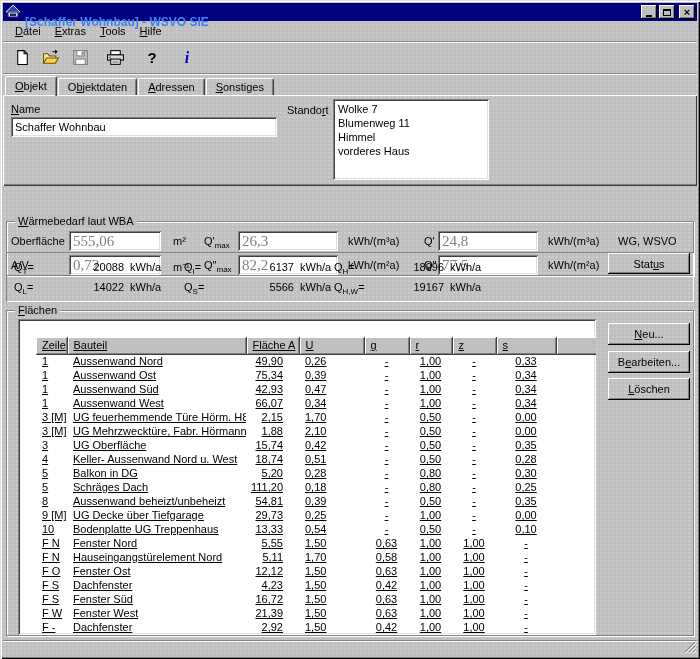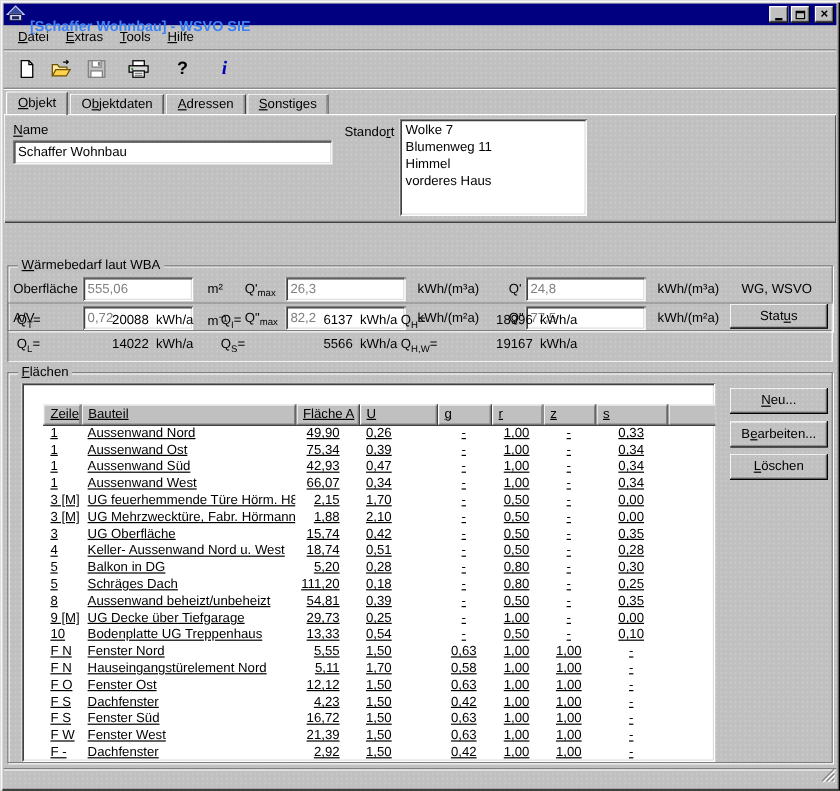--- a/index.html
+++ b/index.html
@@ -94,21 +94,21 @@
   .groupbox {
     position:absolute; box-sizing:border-box;
     border:1px solid #808080;
     box-shadow: inset 1px 1px 0 #fff, 1px 1px 0 #fff;
   }
   .groupbox-caption { position:absolute; top:-7px; left:8px; padding:0 3px; background:#c0c0c0; }
   #group-wba { left:6px; top:193px; width:688px; height:55px;margin-top:28px; }
   #group-wba .flabel { position:absolute; white-space:nowrap; }
   #group-wba input {
     position:absolute; height:20px; box-sizing:border-box;
-    font-family:Liberation Sans, sans-serif; font-size:11px; padding:3px 4px;
+    font-family:Liberation Serif, serif; font-size:15px; padding:3px 4px;
   }
   .disabled-input { color:#808080; }
   sub { font-size:8px; vertical-align:-3px; }
   .unit { position:absolute; white-space:nowrap; }
   
   .r1l { top:13px; } .r1f { top:9px; }
   
   .r2l { top:37px; } .r2f { top:33px; }
   .btn {
     background:transparent; color:#000; text-align:center;

